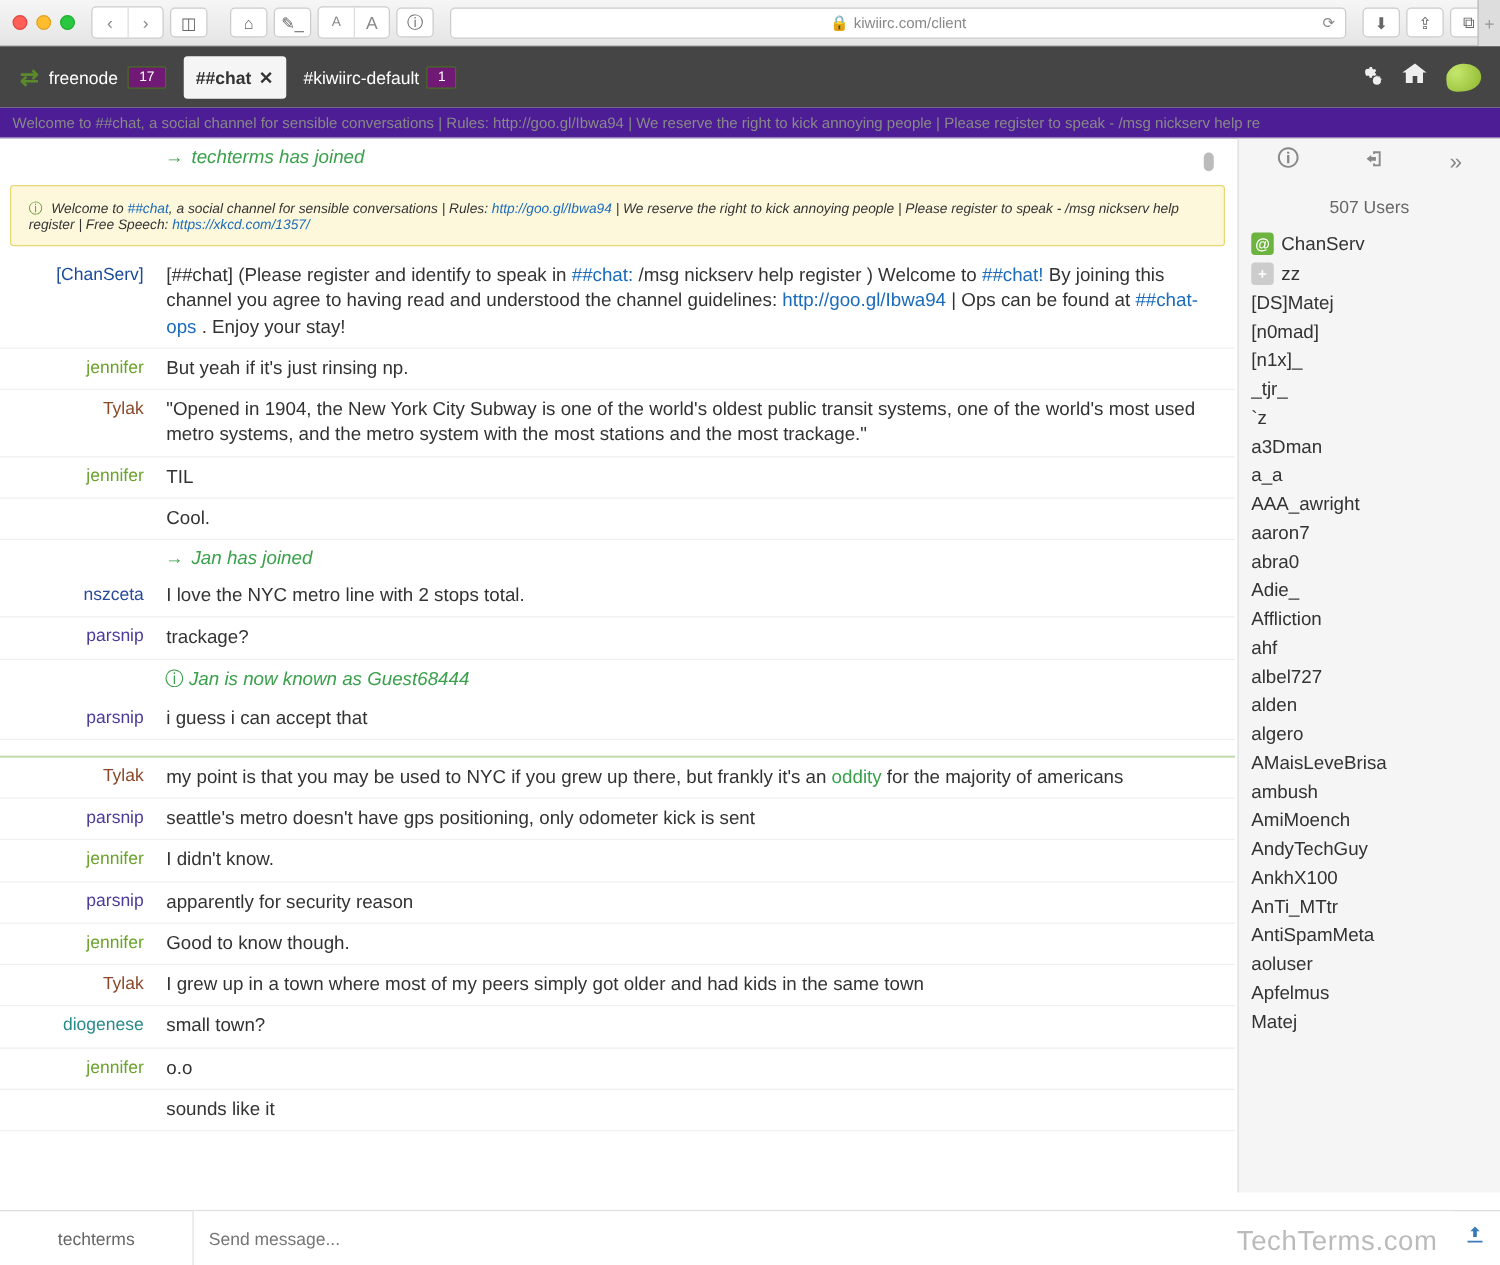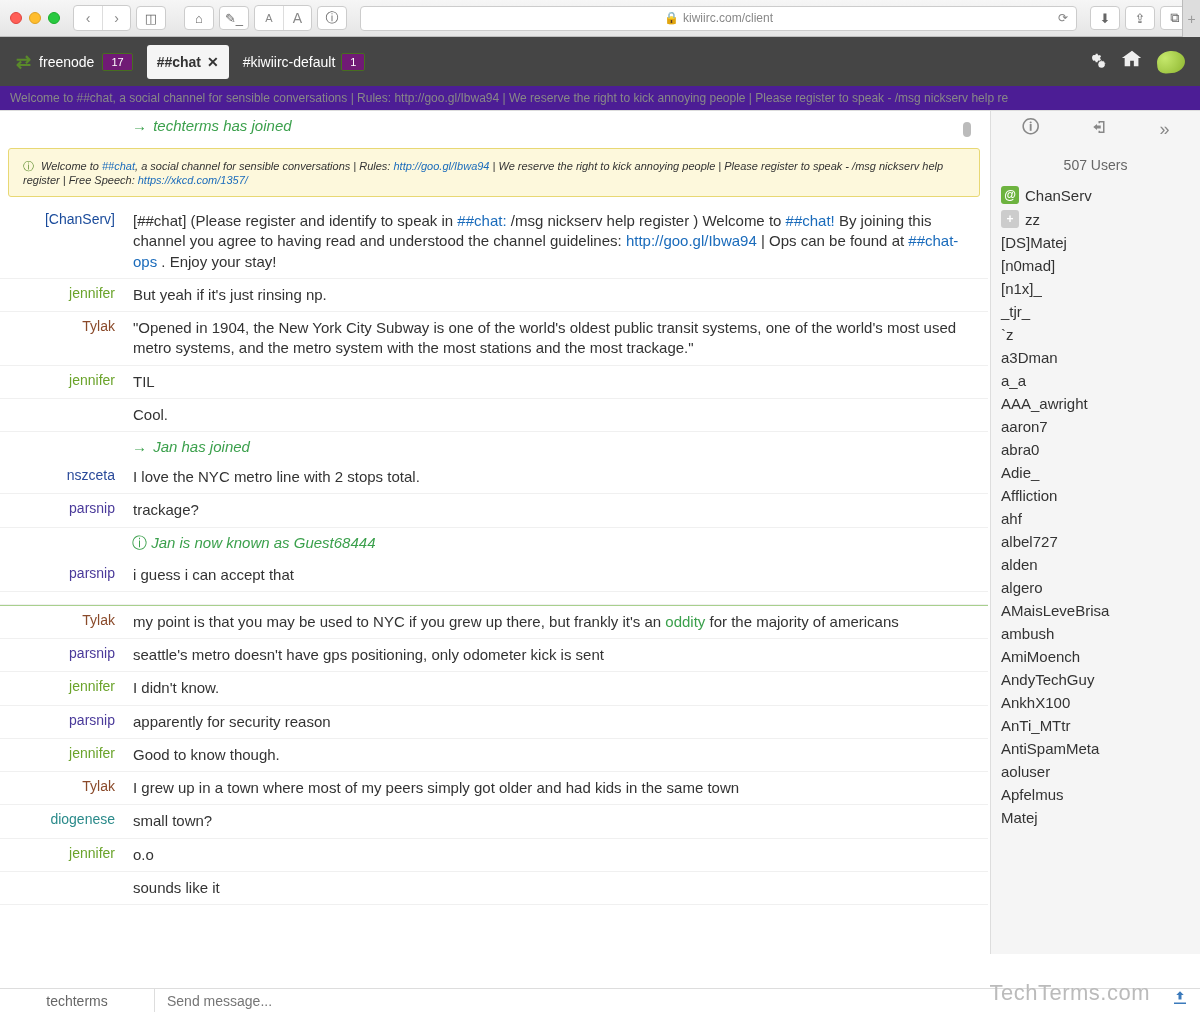--- a/index.html
+++ b/index.html
@@ -43,21 +43,21 @@
 .join .arrow{margin-right:2px}
 .marker-line{border-top:1px solid #a8d08d;margin:0}
 .side{width:210px;background:#f5f5f5;border-left:1px solid #ddd;display:flex;flex-direction:column}
 .side-icons{height:36px;display:flex;align-items:center;justify-content:space-around;color:#888;font-size:18px;padding:0 5px}
 .user-count{padding:10px;text-align:center;color:#666;font-size:14px}
 .user-list{flex:1;overflow-y:auto;padding:0 10px}
 .user{display:flex;align-items:center;gap:6px;padding:3px 0;font-size:15px;color:#333}
 .ubadge{width:18px;height:18px;border-radius:3px;display:flex;align-items:center;justify-content:center;font-size:12px;color:#fff;font-weight:bold}
 .ubadge.at{background:#6db33f}
 .ubadge.plus{background:#ccc}
-.input-bar{position:absolute;bottom:0;left:0;right:0;height:24px;background:#fff;border-top:1px solid #ddd;display:flex;align-items:center}
+.input-bar{position:absolute;bottom:0;left:0;right:0;height:44px;background:#fff;border-top:1px solid #ddd;display:flex;align-items:center}
 .my-nick{width:155px;text-align:center;color:#666;font-size:14px;border-right:1px solid #ddd;height:100%;display:flex;align-items:center;justify-content:center}
 .msg-input{flex:1;border:none;outline:none;padding:0 12px;font-size:14px;height:100%}
 .upload-ic{width:40px;color:#3b7abb;font-size:18px;text-align:center}
 .watermark{position:absolute;bottom:6px;right:50px;color:#bbb;font-size:22px;font-weight:300;letter-spacing:.5px;pointer-events:none}
 .link{color:#1a6bbb}
 </style>
 </head>
 <body>
 
 <div class="safari-bar">

